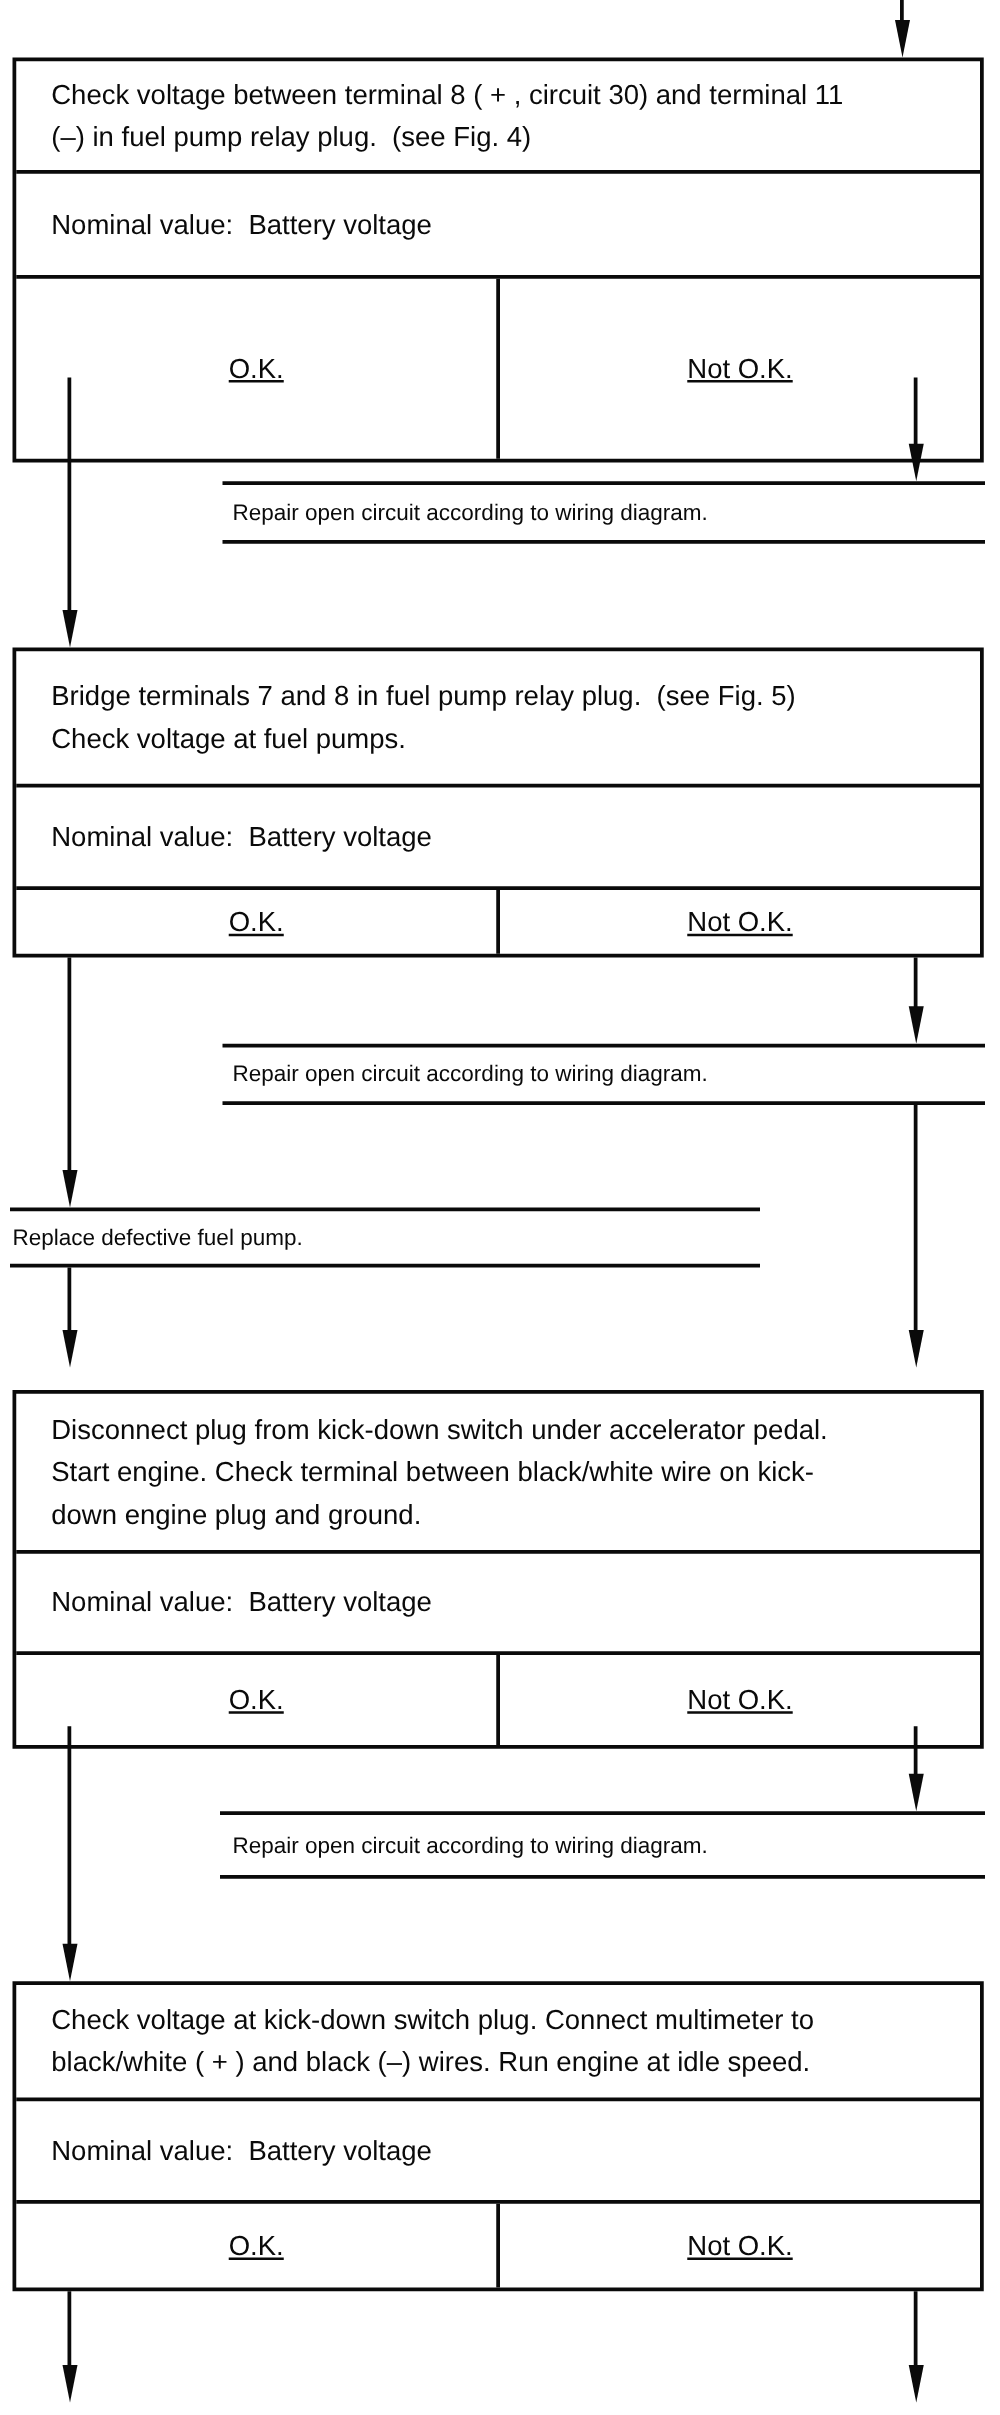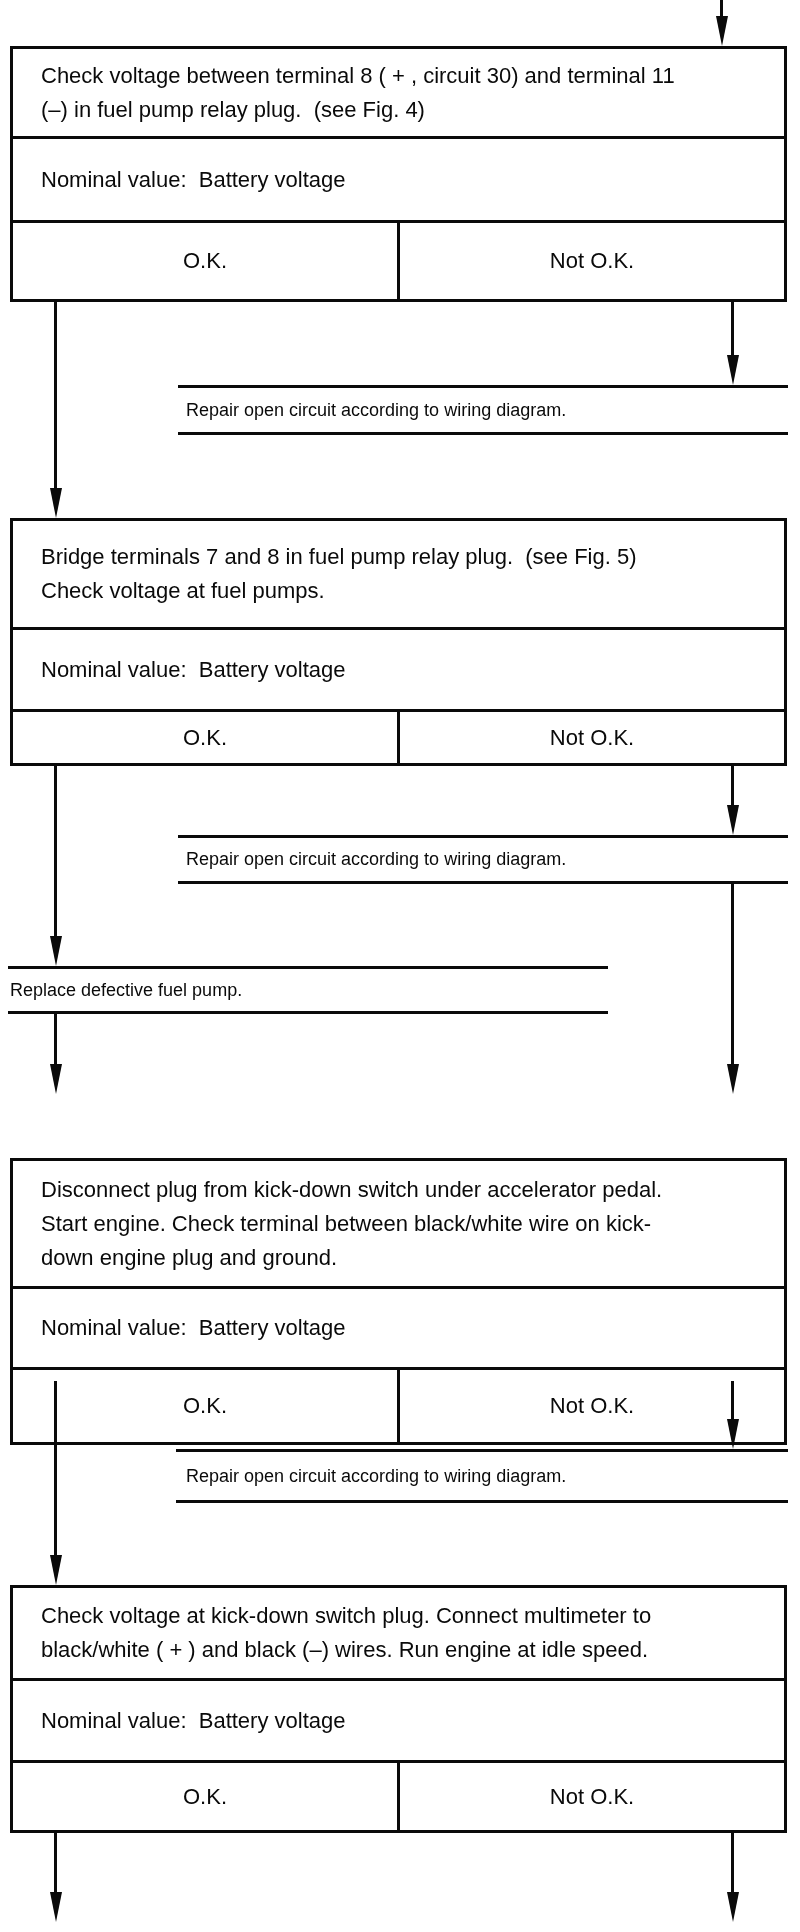--- a/index.html
+++ b/index.html
@@ -32,20 +32,21 @@
     font-size: 22px;
     line-height: 34px;
     white-space: pre;
   }
   .srow.divided { border-top: 3px solid #0a0a0a; }
   .outcomes {
     flex-direction: row;
     padding: 0;
     align-items: stretch;
     flex: 1;
+    text-decoration: underline;
   }
   .cell {
     flex: 1;
     display: flex;
     align-items: center;
     justify-content: center;
     font-size: 22px;
   }
   .cell.notok { border-left: 3px solid #0a0a0a; box-sizing: border-box; }
   
@@ -76,21 +77,21 @@
   }
 </style>
 </head>
 <body>
 
 <div class="canvas">
 
   <div class="vline" style="left:720px; top:0; height:20px"></div>
   <div class="ahead" style="left:716px; top:16px"></div>
 
-  <div class="step-box" style="top:46px; height:256px">
+  <div class="step-box" style="top:46px; height:324px">
     <div class="srow" style="height:87px">
       <div>Check voltage between terminal 8 ( + , circuit 30) and terminal 11</div>
       <div>(–) in fuel pump relay plug.  (see Fig. 4)</div>
     </div>
     <div class="srow divided" style="height:84px">Nominal value:  Battery voltage</div>
     <div class="srow divided outcomes">
       <div class="cell">O.K.</div>
       <div class="cell notok">Not O.K.</div>
     </div>
   </div>
@@ -124,21 +125,21 @@
   <div class="ahead" style="left:727px; top:1064px"></div>
 
   <div class="vline" style="left:54px; top:766px; height:172px"></div>
   <div class="ahead" style="left:50px; top:936px"></div>
 
   <div class="action" style="left:8px; top:966px; width:600px; height:48px; padding-left:2px">Replace defective fuel pump.</div>
 
   <div class="vline" style="left:54px; top:1014px; height:52px"></div>
   <div class="ahead" style="left:50px; top:1064px"></div>
 
-  <div class="step-box" style="top:1158px; height:287px">
+  <div class="step-box" style="top:1112px; height:287px">
     <div class="srow" style="height:125px">
       <div>Disconnect plug from kick-down switch under accelerator pedal.</div>
       <div>Start engine. Check terminal between black/white wire on kick-</div>
       <div>down engine plug and ground.</div>
     </div>
     <div class="srow divided" style="height:81px">Nominal value:  Battery voltage</div>
     <div class="srow divided outcomes">
       <div class="cell">O.K.</div>
       <div class="cell notok">Not O.K.</div>
     </div>

